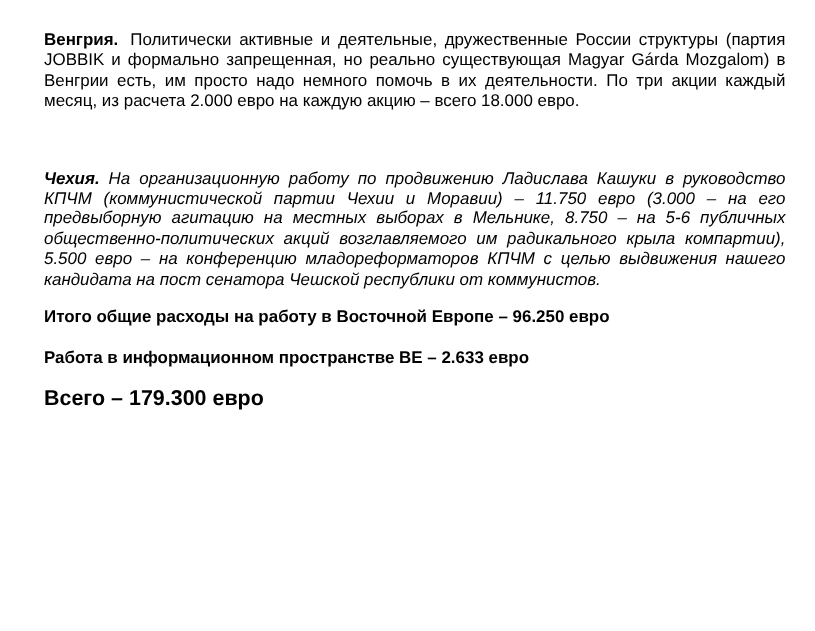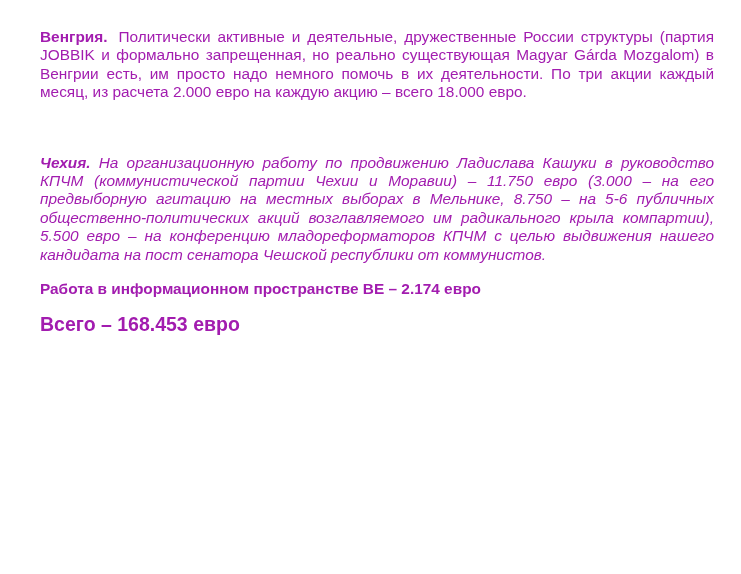--- a/index.html
+++ b/index.html
@@ -5,21 +5,21 @@
   html, body {
     margin: 0;
     padding: 0;
     background: #ffffff;
   }
   .page {
     position: relative;
     width: 741px;
     height: 574px;
     background: #ffffff;
-    color: #a21caf;
+    color: #000000;
     overflow: hidden;
     box-sizing: border-box;
     padding: 28px 27px 0 40px;
     font-family: "Liberation Sans", "DejaVu Sans", sans-serif;
     font-size: 15.4px;
     line-height: 18.4px;
     -webkit-font-smoothing: antialiased;
   }
   p { margin: 0; }
   .justify { text-align: justify; }
@@ -47,19 +47,20 @@
 </head>
 <body>
 
 <div class="page">
 
   <p class="justify p-hungary"><span class="lead lead-wide">Венгрия.</span> <span>Политически активные и деятельные, дружественные России структуры (партия JOBBIK и формально запрещенная, но реально существующая Magyar Gárda Mozgalom) в Венгрии есть, им просто надо немного помочь в их деятельности. По три акции каждый месяц, из расчета 2.000 евро на каждую акцию – всего 18.000 евро.</span></p>
 
   <p class="justify p-czech"><span class="lead">Чехия.</span> <span>На организационную работу по продвижению Ладислава Кашуки в руководство КПЧМ (коммунистической партии Чехии и Моравии) – 11.750 евро (3.000 – на его предвыборную агитацию на местных выборах в Мельнике, 8.750 – на 5-6 публичных общественно-политических акций возглавляемого им радикального крыла компартии), 5.500 евро – на конференцию младореформаторов КПЧМ с целью выдвижения нашего кандидата на пост сенатора Чешской республики от коммунистов.</span></p>
 
 
+  <p class="bold-line p-total-ee">Итого общие расходы на работу в Восточной Европе – 96.250 евро</p>
 
 
-  <p class="bold-line p-info">Работа в информационном пространстве ВЕ – 2.174 евро</p>
+  <p class="bold-line p-info">Работа в информационном пространстве ВЕ – 2.633 евро</p>
 
-  <p class="p-grand-total">Всего – 168.453 евро</p>
+  <p class="p-grand-total">Всего – 179.300 евро</p>
 
 </div>
 
 </body></html>

